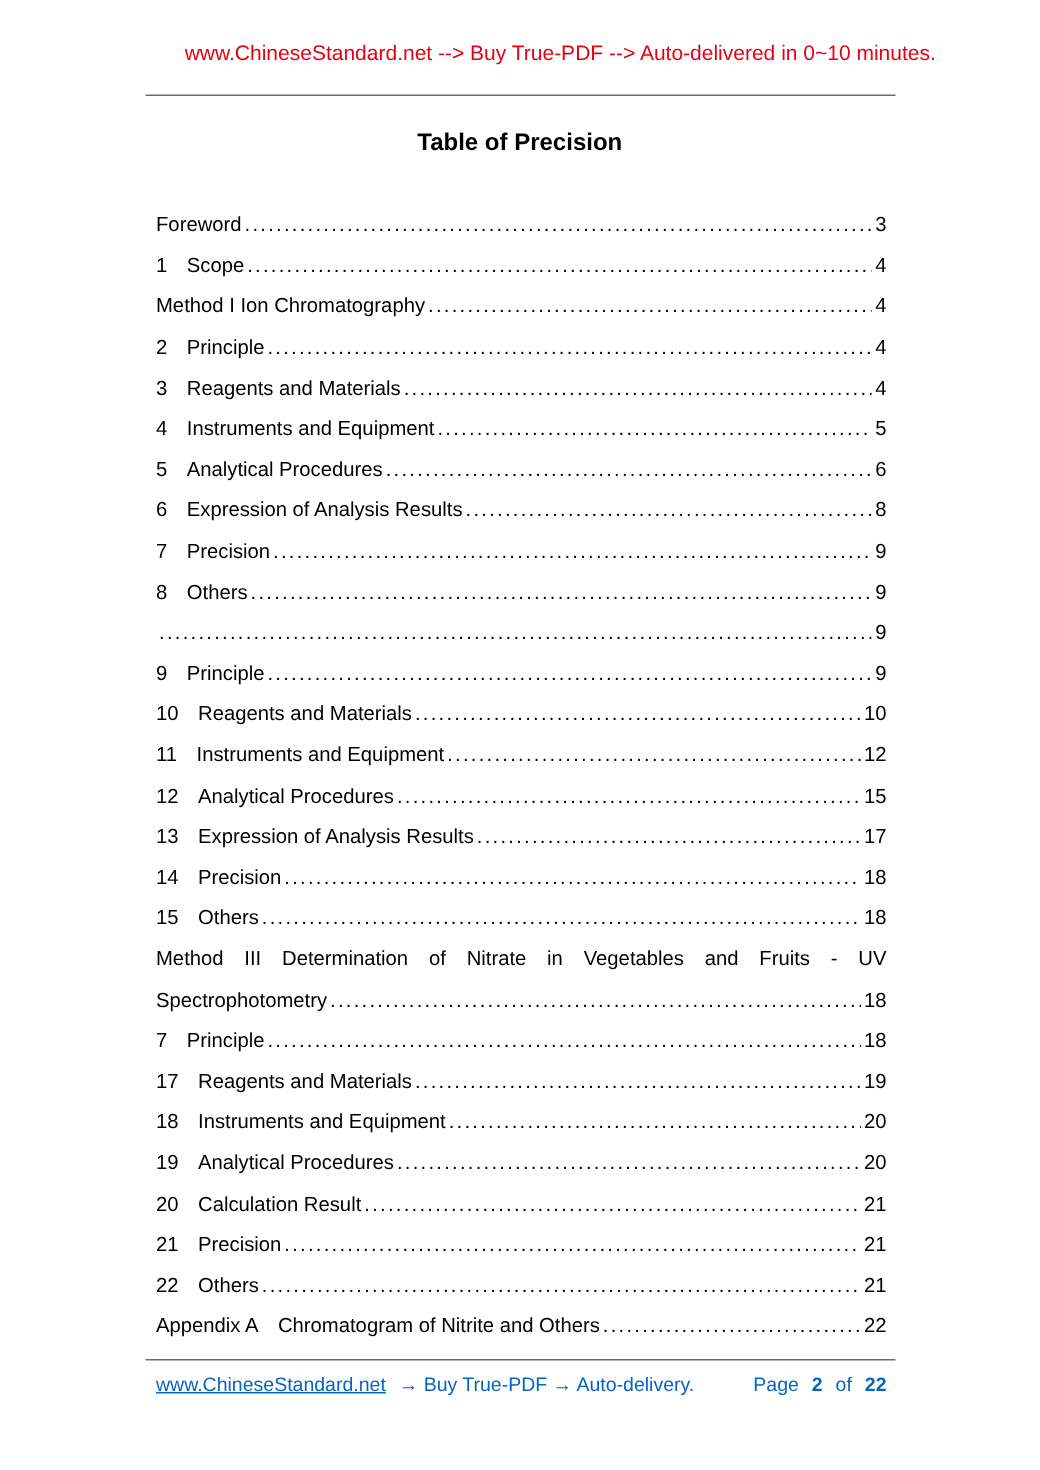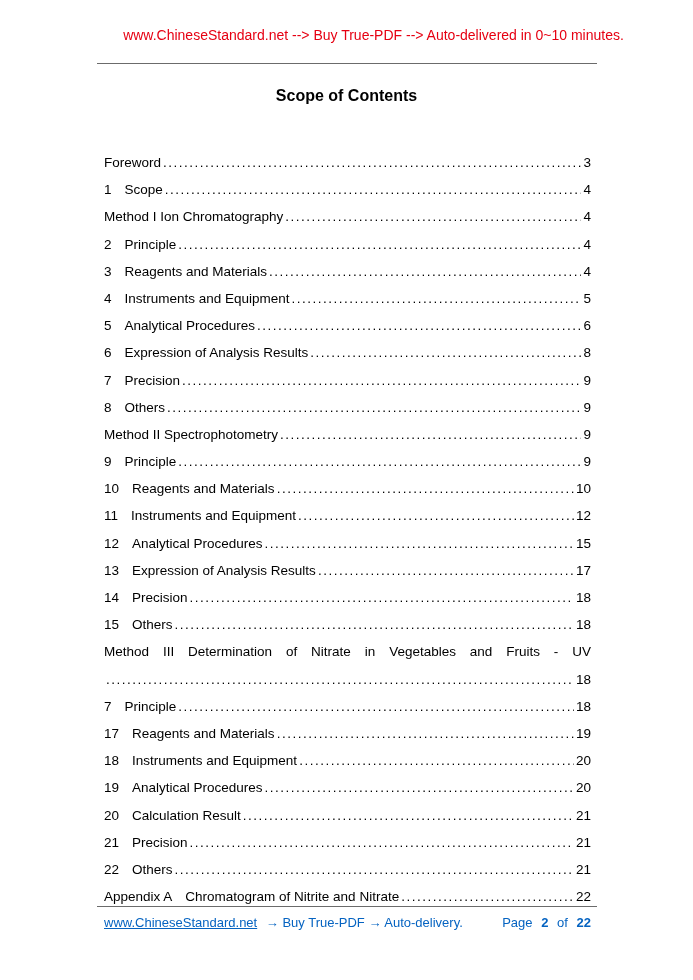--- a/index.html
+++ b/index.html
@@ -30,21 +30,21 @@
   }
   .rule-header { top: 63px; }
   .rule-footer { top: 906px; }
 
   .title {
     position: absolute; top: 87px; left: 0; width: 100%;
     text-align: center; font-size: 16px; font-weight: bold;
   }
 
   .toc {
-    position: absolute; top: 149px; left: 104px; width: 487px;
+    position: absolute; top: 136px; left: 104px; width: 487px;
   }
   .toc-entry {
     display: flex; align-items: baseline;
     height: 27.2px; line-height: 27.2px;
     font-size: 13.5px; color: #000;
   }
   .toc-num { white-space: nowrap; margin-right: 13px; }
   .toc-label { white-space: nowrap; }
   .toc-dots {
     flex: 1 1 auto; overflow: hidden; white-space: nowrap;
@@ -75,21 +75,21 @@
 </head>
 <body>
 
 <div class="page">
 
   <div class="banner">www.ChineseStandard.net --&gt; Buy True-PDF --&gt; Auto-delivered in 0~10 minutes.</div>
 
 
   <div class="rule rule-header"></div>
 
-  <div class="title">Scope of Contents</div>
+  <div class="title">Table of Precision</div>
 
   <div class="toc">
     <div class="toc-entry">
 
       <span class="toc-label">Foreword</span>
       <span class="toc-dots">............................................................................................................................................................................................................................................................................................................</span>
       <span class="toc-page">3</span>
     </div>
 
     <div class="toc-entry">
@@ -150,21 +150,20 @@
 
     <div class="toc-entry">
       <span class="toc-num">8</span>
       <span class="toc-label">Others</span>
       <span class="toc-dots">............................................................................................................................................................................................................................................................................................................</span>
       <span class="toc-page">9</span>
     </div>
 
     <div class="toc-entry">
 
-      <span class="toc-label">Method II Spectrophotometry</span>
       <span class="toc-dots">............................................................................................................................................................................................................................................................................................................</span>
       <span class="toc-page">9</span>
     </div>
 
     <div class="toc-entry">
       <span class="toc-num">9</span>
       <span class="toc-label">Principle</span>
       <span class="toc-dots">............................................................................................................................................................................................................................................................................................................</span>
       <span class="toc-page">9</span>
     </div>
@@ -213,20 +212,21 @@
 
     <div class="toc-entry justify">
       
       <span class="toc-label">Method III Determination of Nitrate in Vegetables and Fruits - UV</span>
       
       
     </div>
 
     <div class="toc-entry">
 
+      <span class="toc-label">Spectrophotometry</span>
       <span class="toc-dots">............................................................................................................................................................................................................................................................................................................</span>
       <span class="toc-page">18</span>
     </div>
 
     <div class="toc-entry">
       <span class="toc-num">7</span>
       <span class="toc-label">Principle</span>
       <span class="toc-dots">............................................................................................................................................................................................................................................................................................................</span>
       <span class="toc-page">18</span>
     </div>
@@ -268,21 +268,21 @@
 
     <div class="toc-entry">
       <span class="toc-num">22</span>
       <span class="toc-label">Others</span>
       <span class="toc-dots">............................................................................................................................................................................................................................................................................................................</span>
       <span class="toc-page">21</span>
     </div>
 
     <div class="toc-entry">
       <span class="toc-num">Appendix A</span>
-      <span class="toc-label">Chromatogram of Nitrite and Nitrate</span>
+      <span class="toc-label">Chromatogram of Nitrite and Others</span>
       <span class="toc-dots">............................................................................................................................................................................................................................................................................................................</span>
       <span class="toc-page">22</span>
     </div>
   </div>
 
   <div class="rule rule-footer"></div>
 
   <div class="footer-bar">
     <div class="footer-left">
       <span class="footer-link">www.ChineseStandard.net</span>

